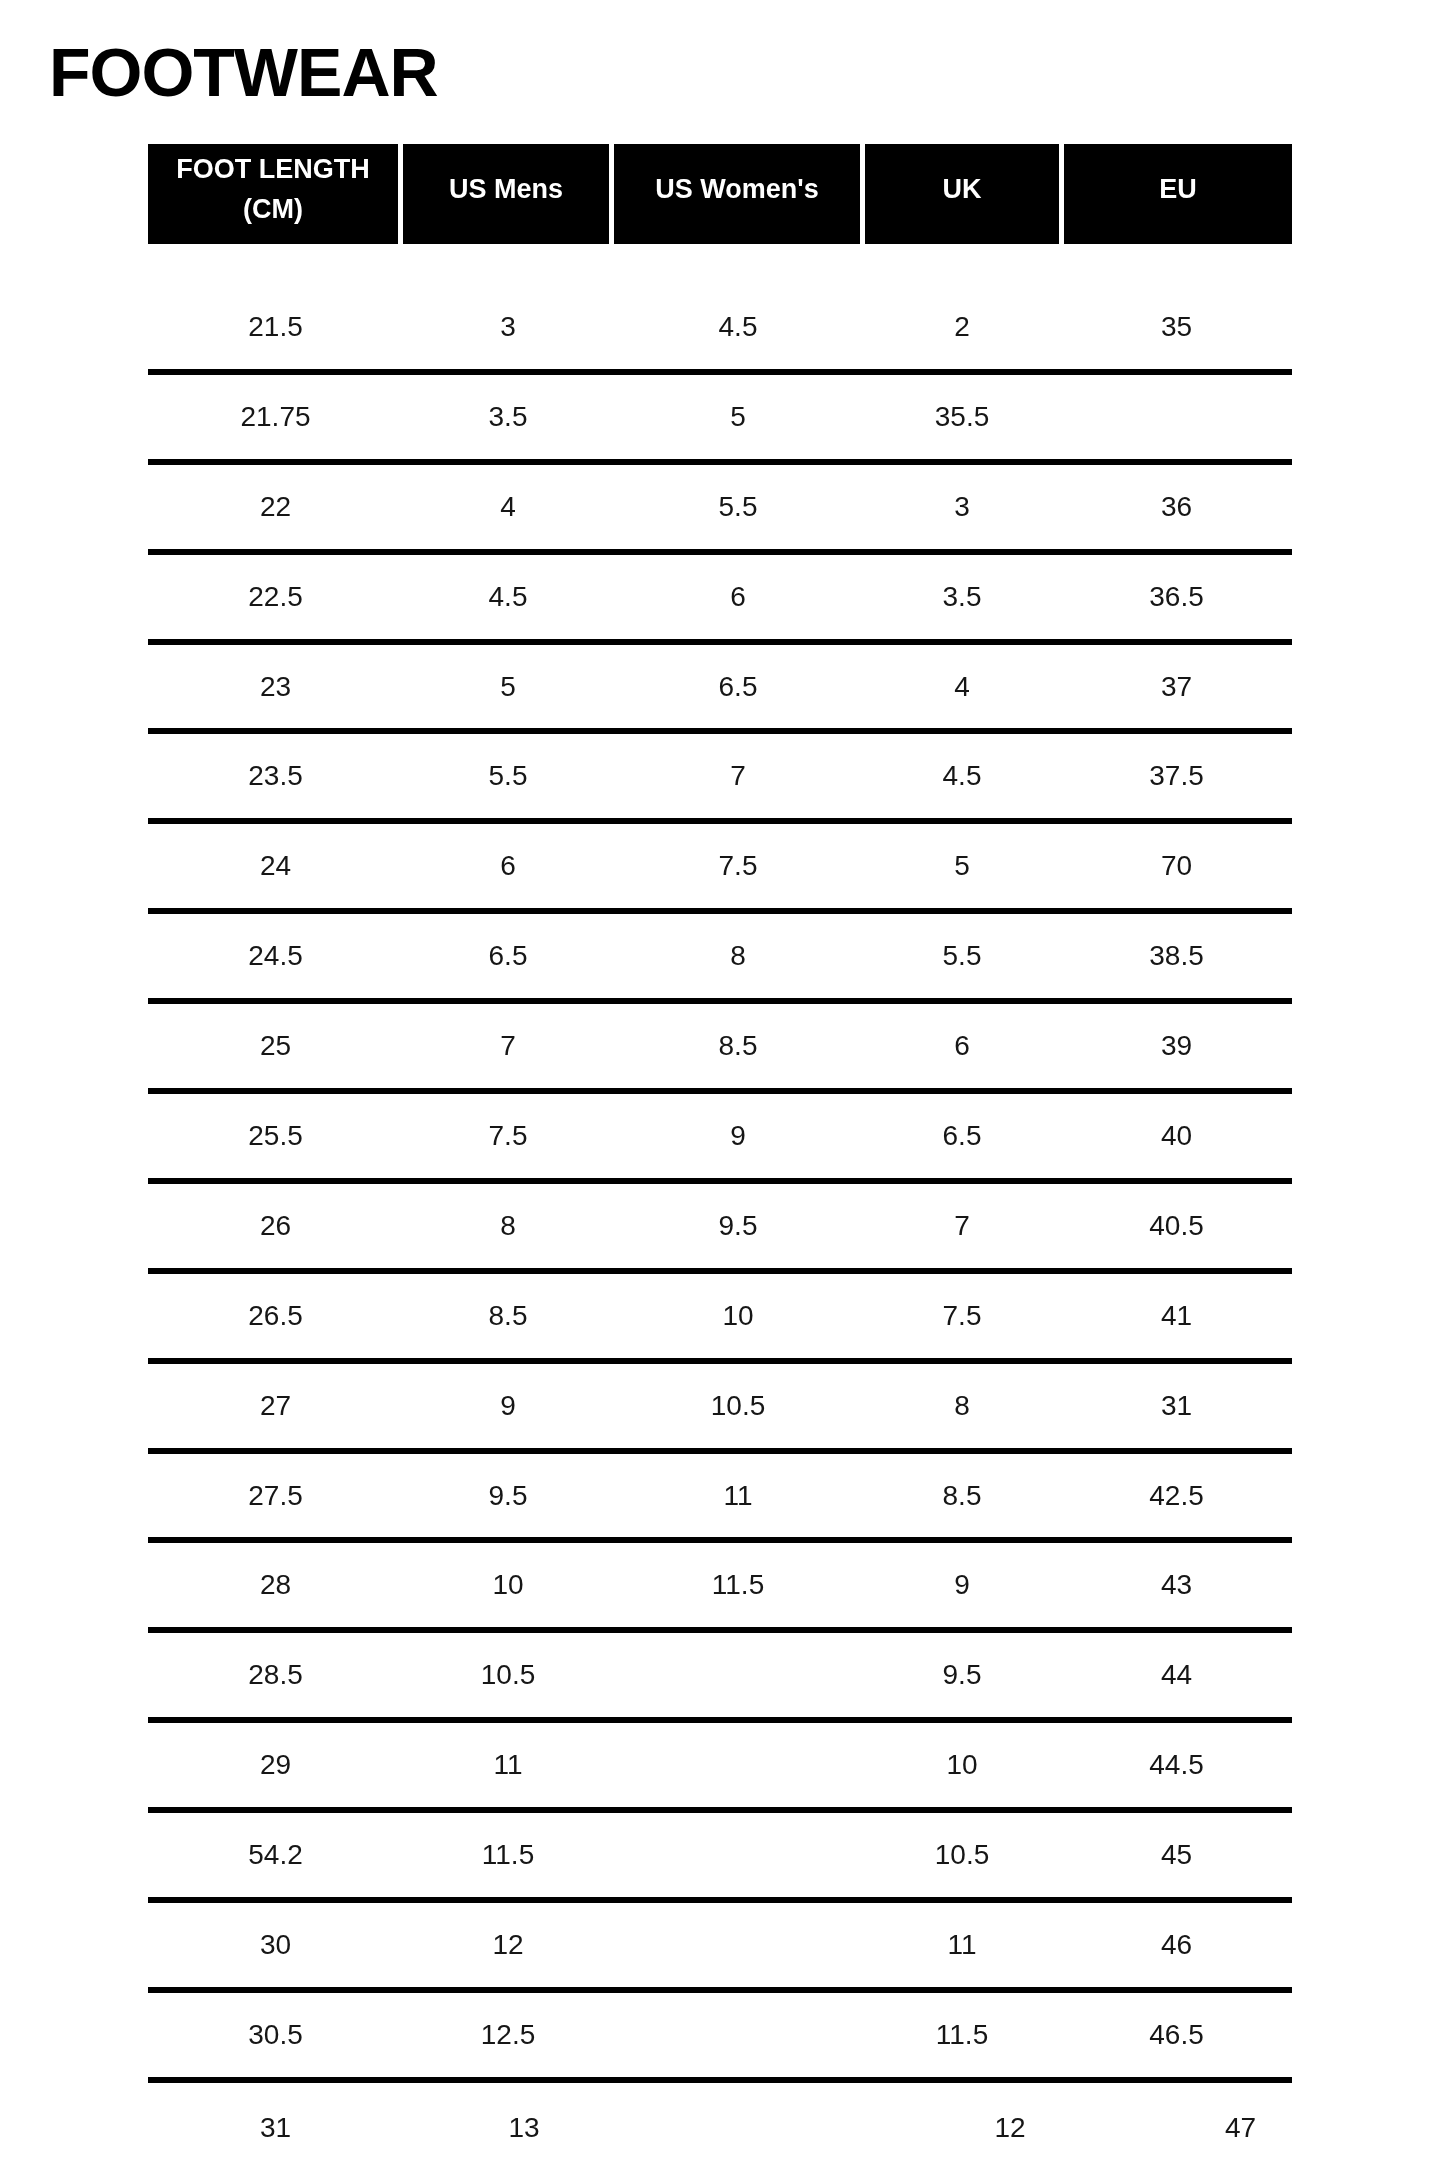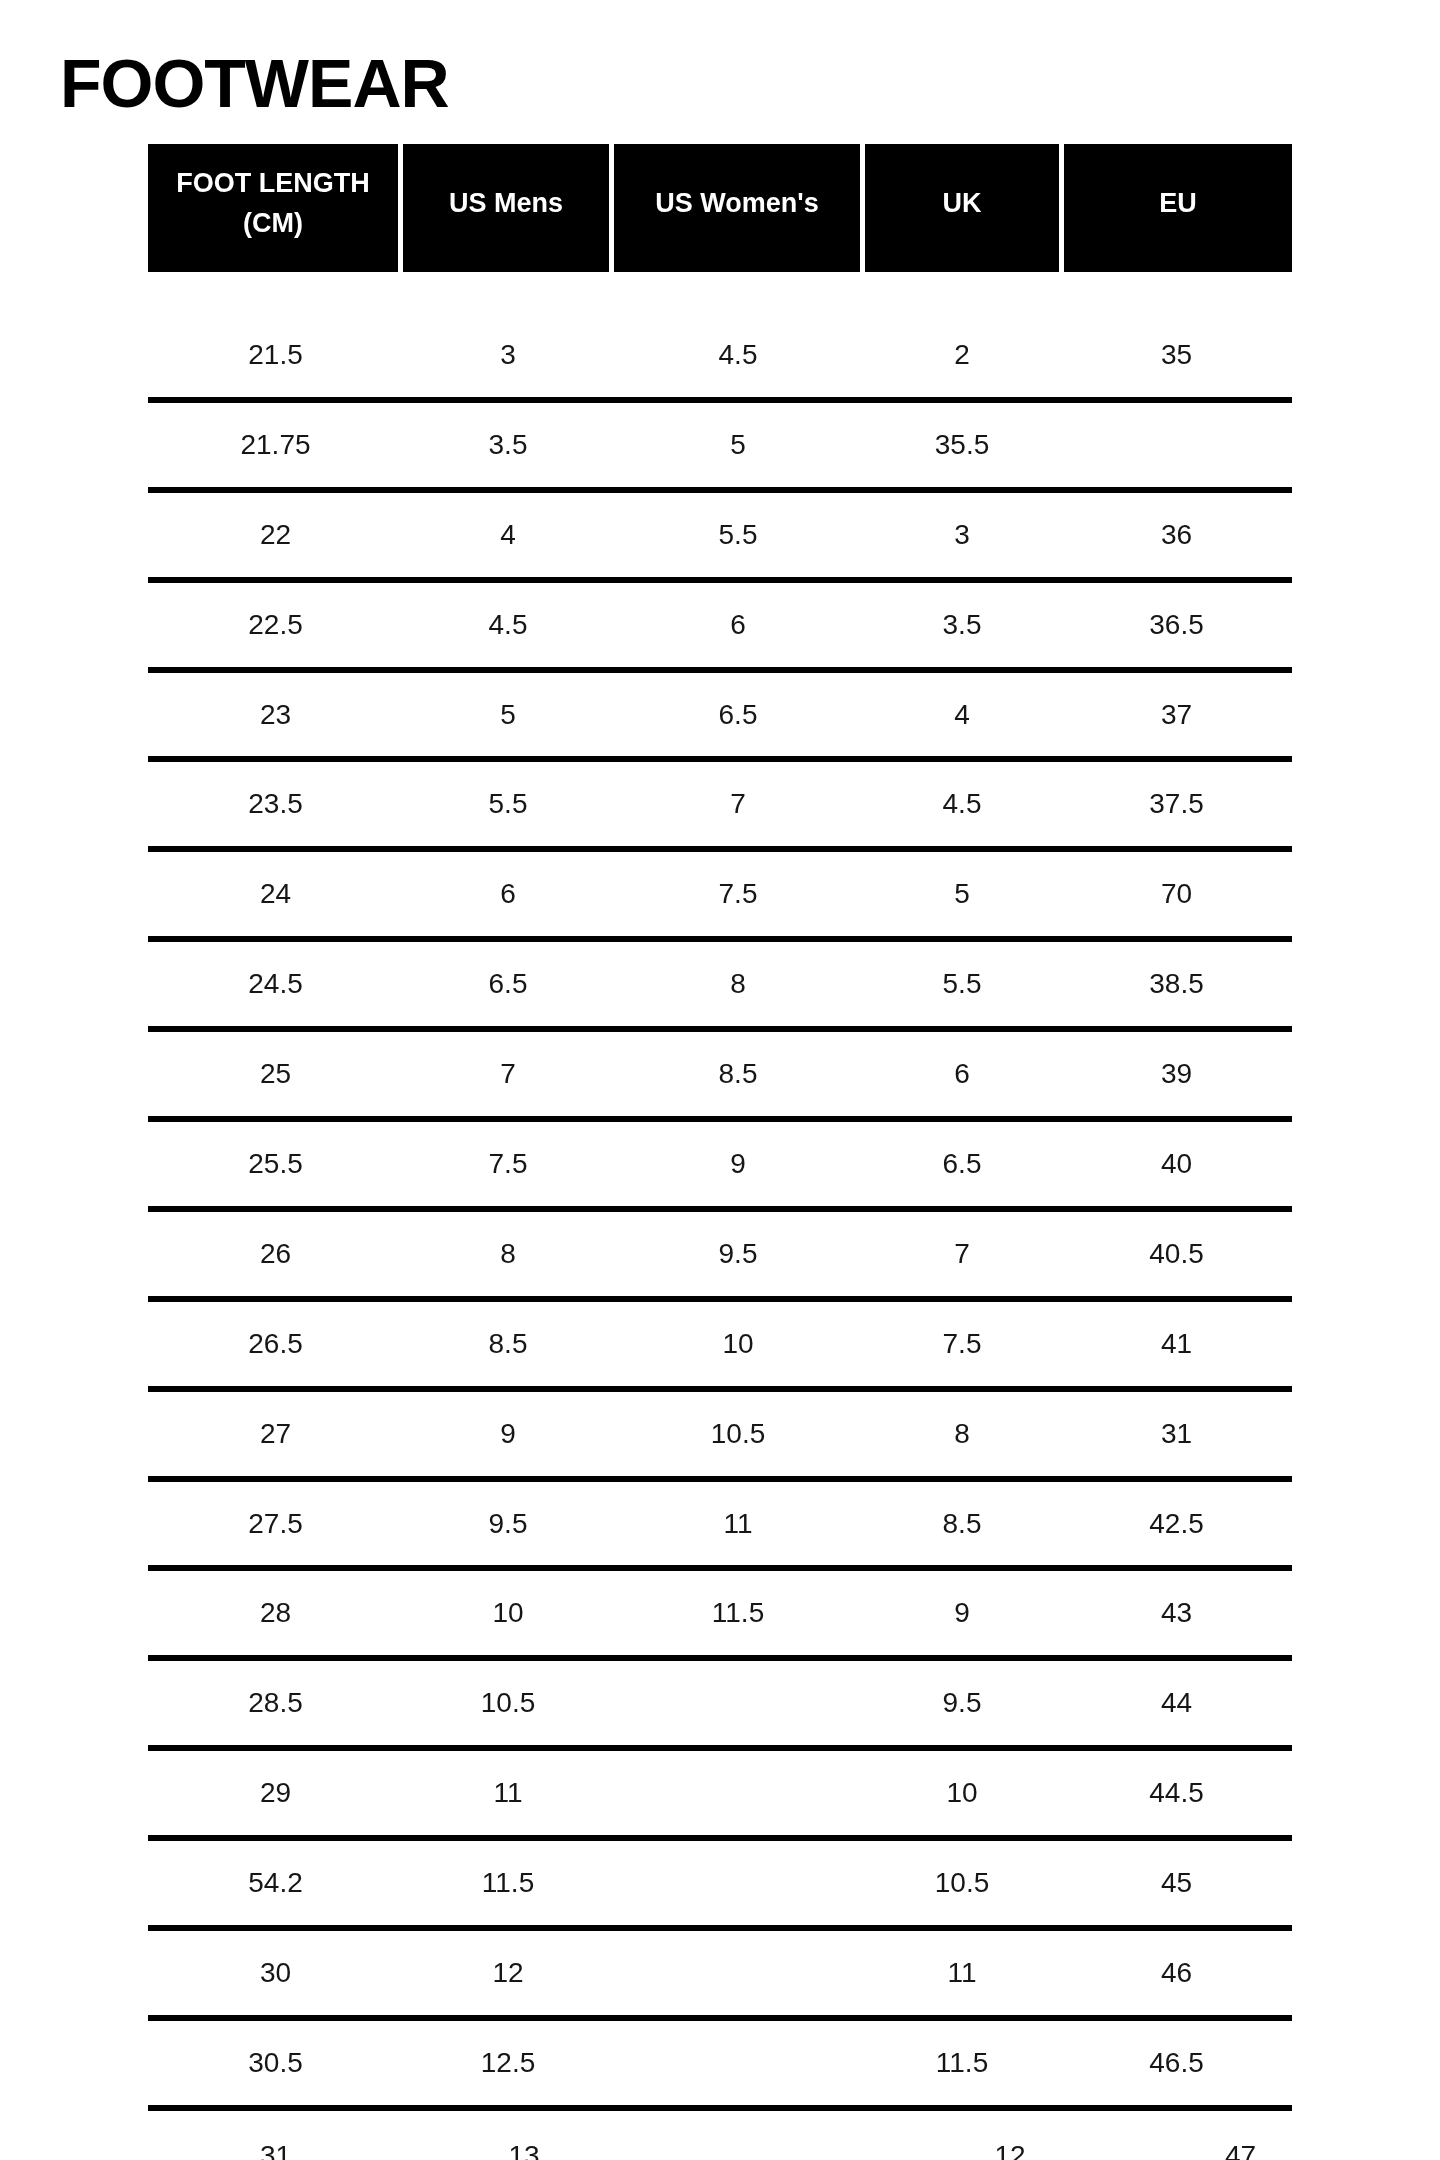--- a/index.html
+++ b/index.html
@@ -11,39 +11,39 @@
     height: 2160px;
     position: relative;
     overflow: hidden;
     background: var(--page-bg, #ffffff);
     font-family: "Liberation Sans", "DejaVu Sans", sans-serif;
   }
   .page-title {
     position: absolute;
     left: 48px;
     top: 37px;
-    margin: 12px;
+    margin: 1px;
     font-size: 68px;
     font-weight: bold;
     letter-spacing: -1px;
     line-height: 1;
     color: var(--title-text, #000000);
     white-space: nowrap;
   }
   .size-table {
     position: absolute;
     left: 148px;
     top: 144px;
     width: 1144px;
   }
   .thead {
     display: grid;
     grid-template-columns: 250px 206px 246px 194px 228px;
     column-gap: 5px;
-    height: 128px;
+    height: 100px;
     background: var(--page-bg, #ffffff);
   }
   .hcell {
     background: var(--header-bg, #000000);
     color: var(--header-text, #ffffff);
     font-weight: bold;
     font-size: 27px;
     line-height: 40px;
     display: flex;
     align-items: center;

